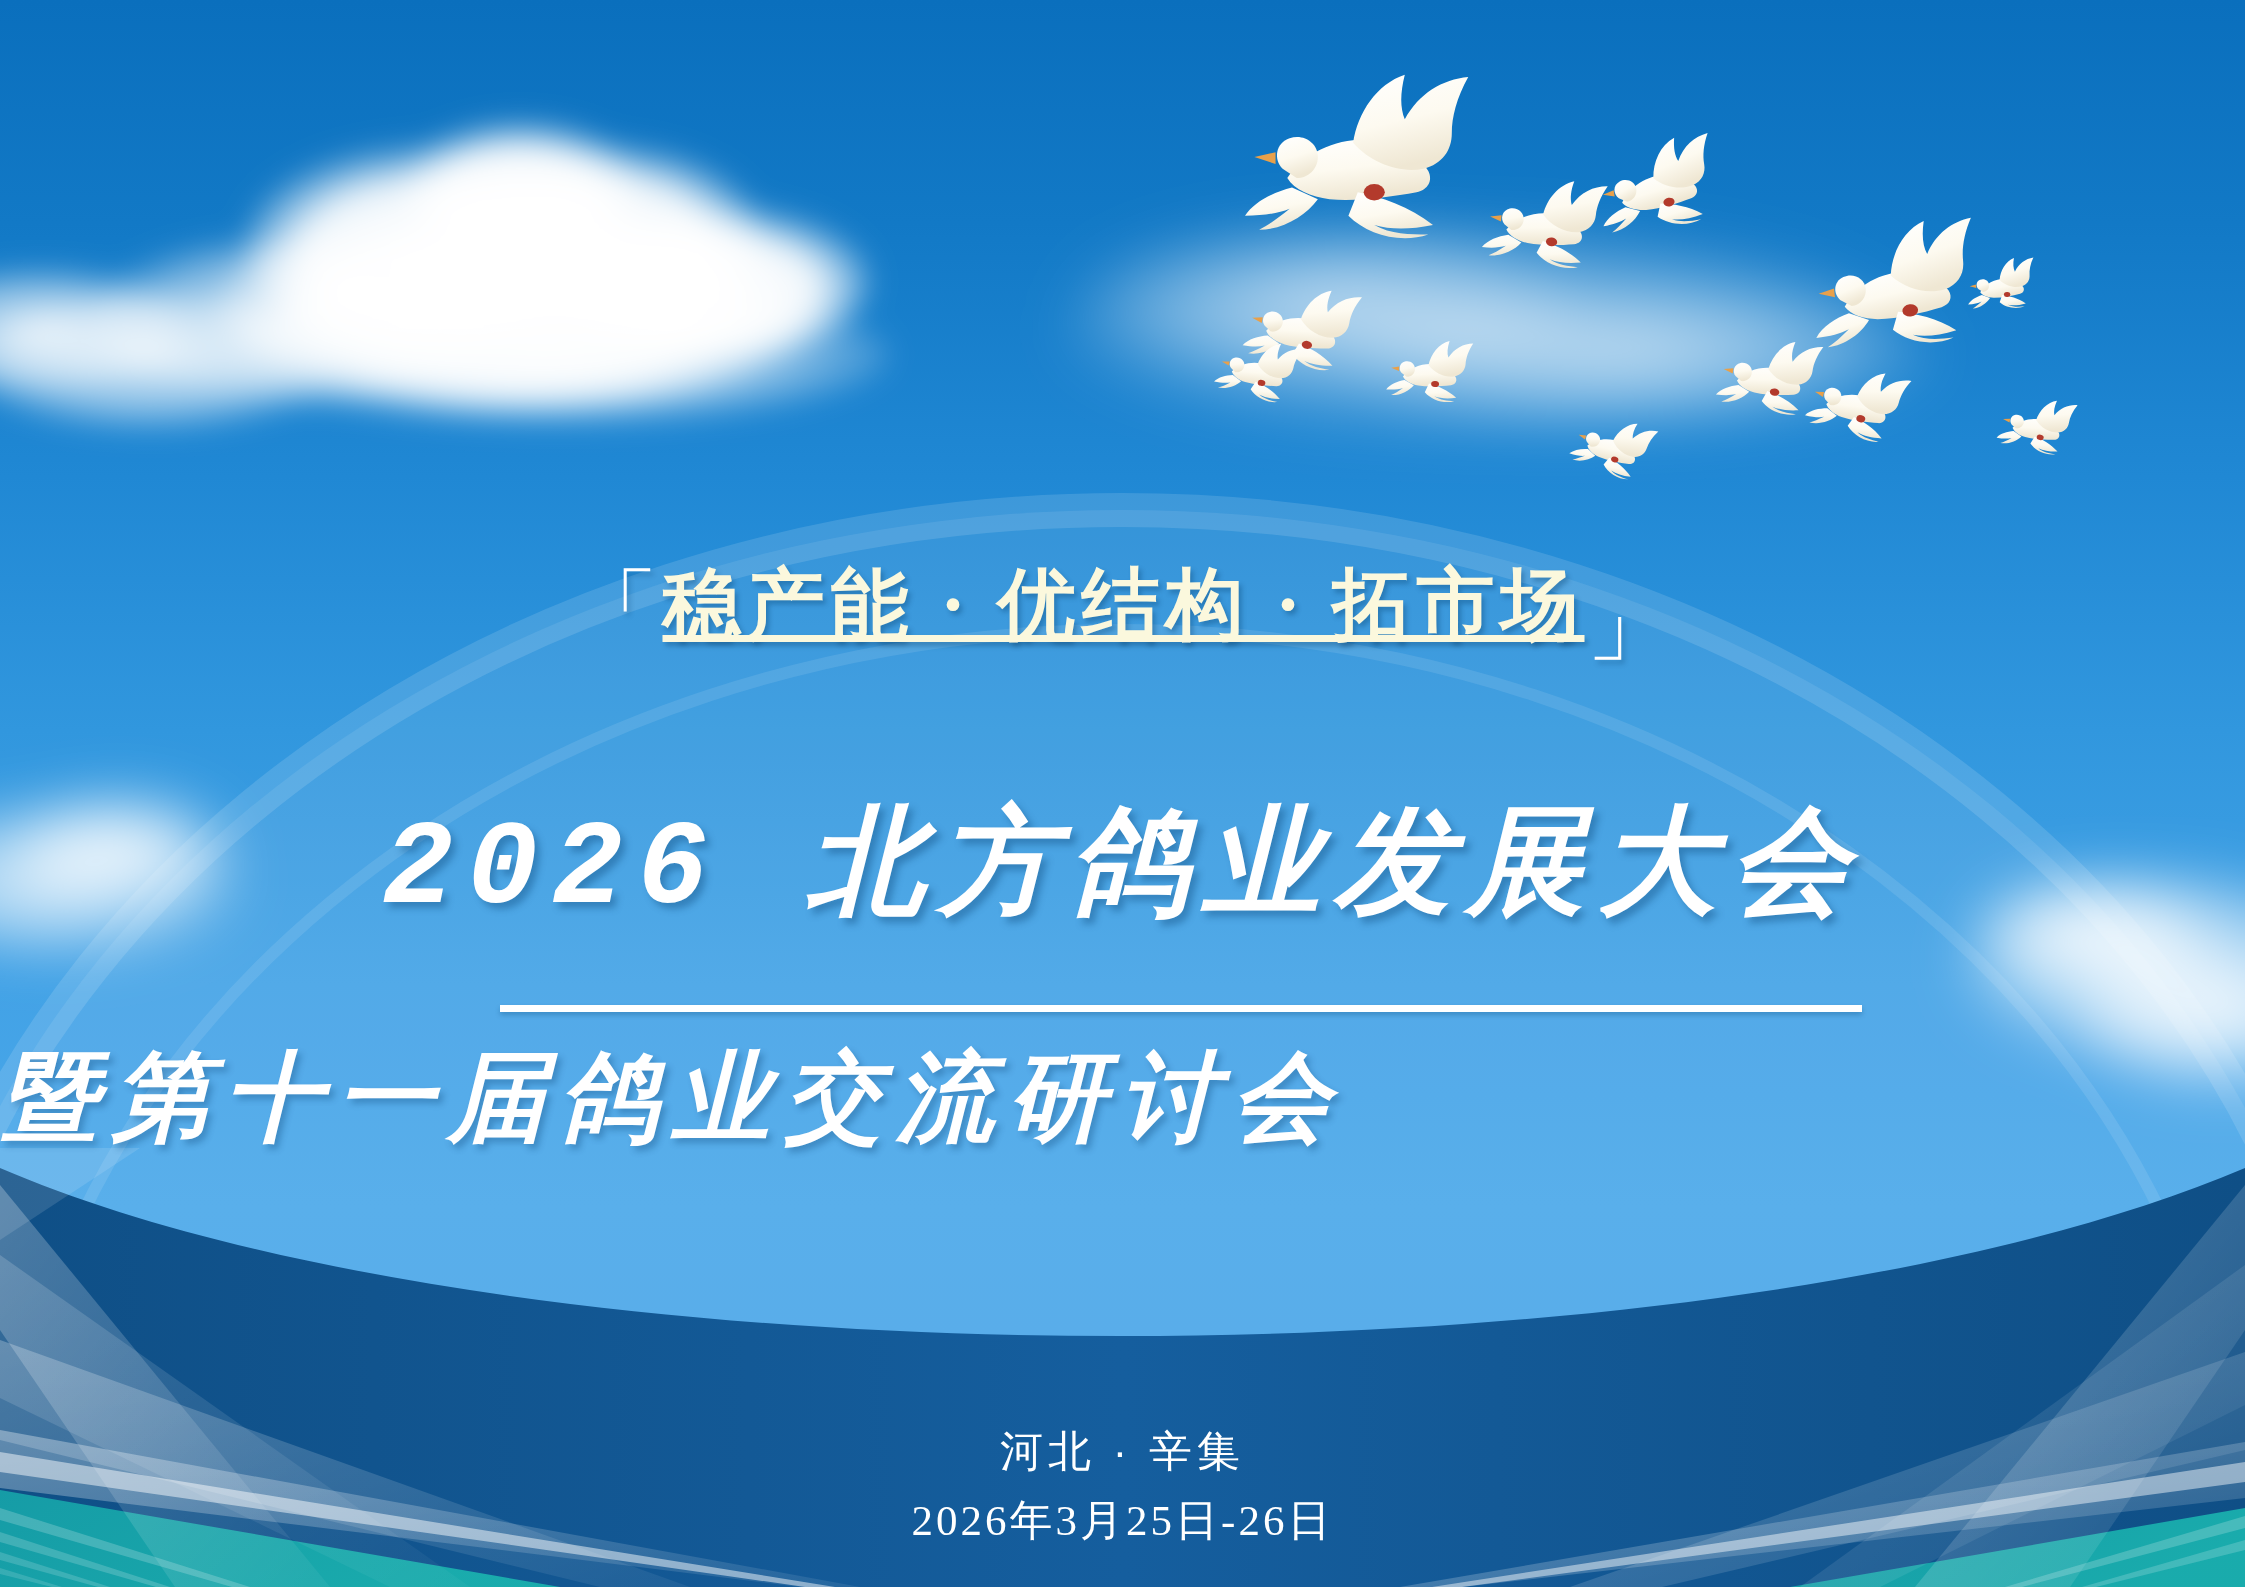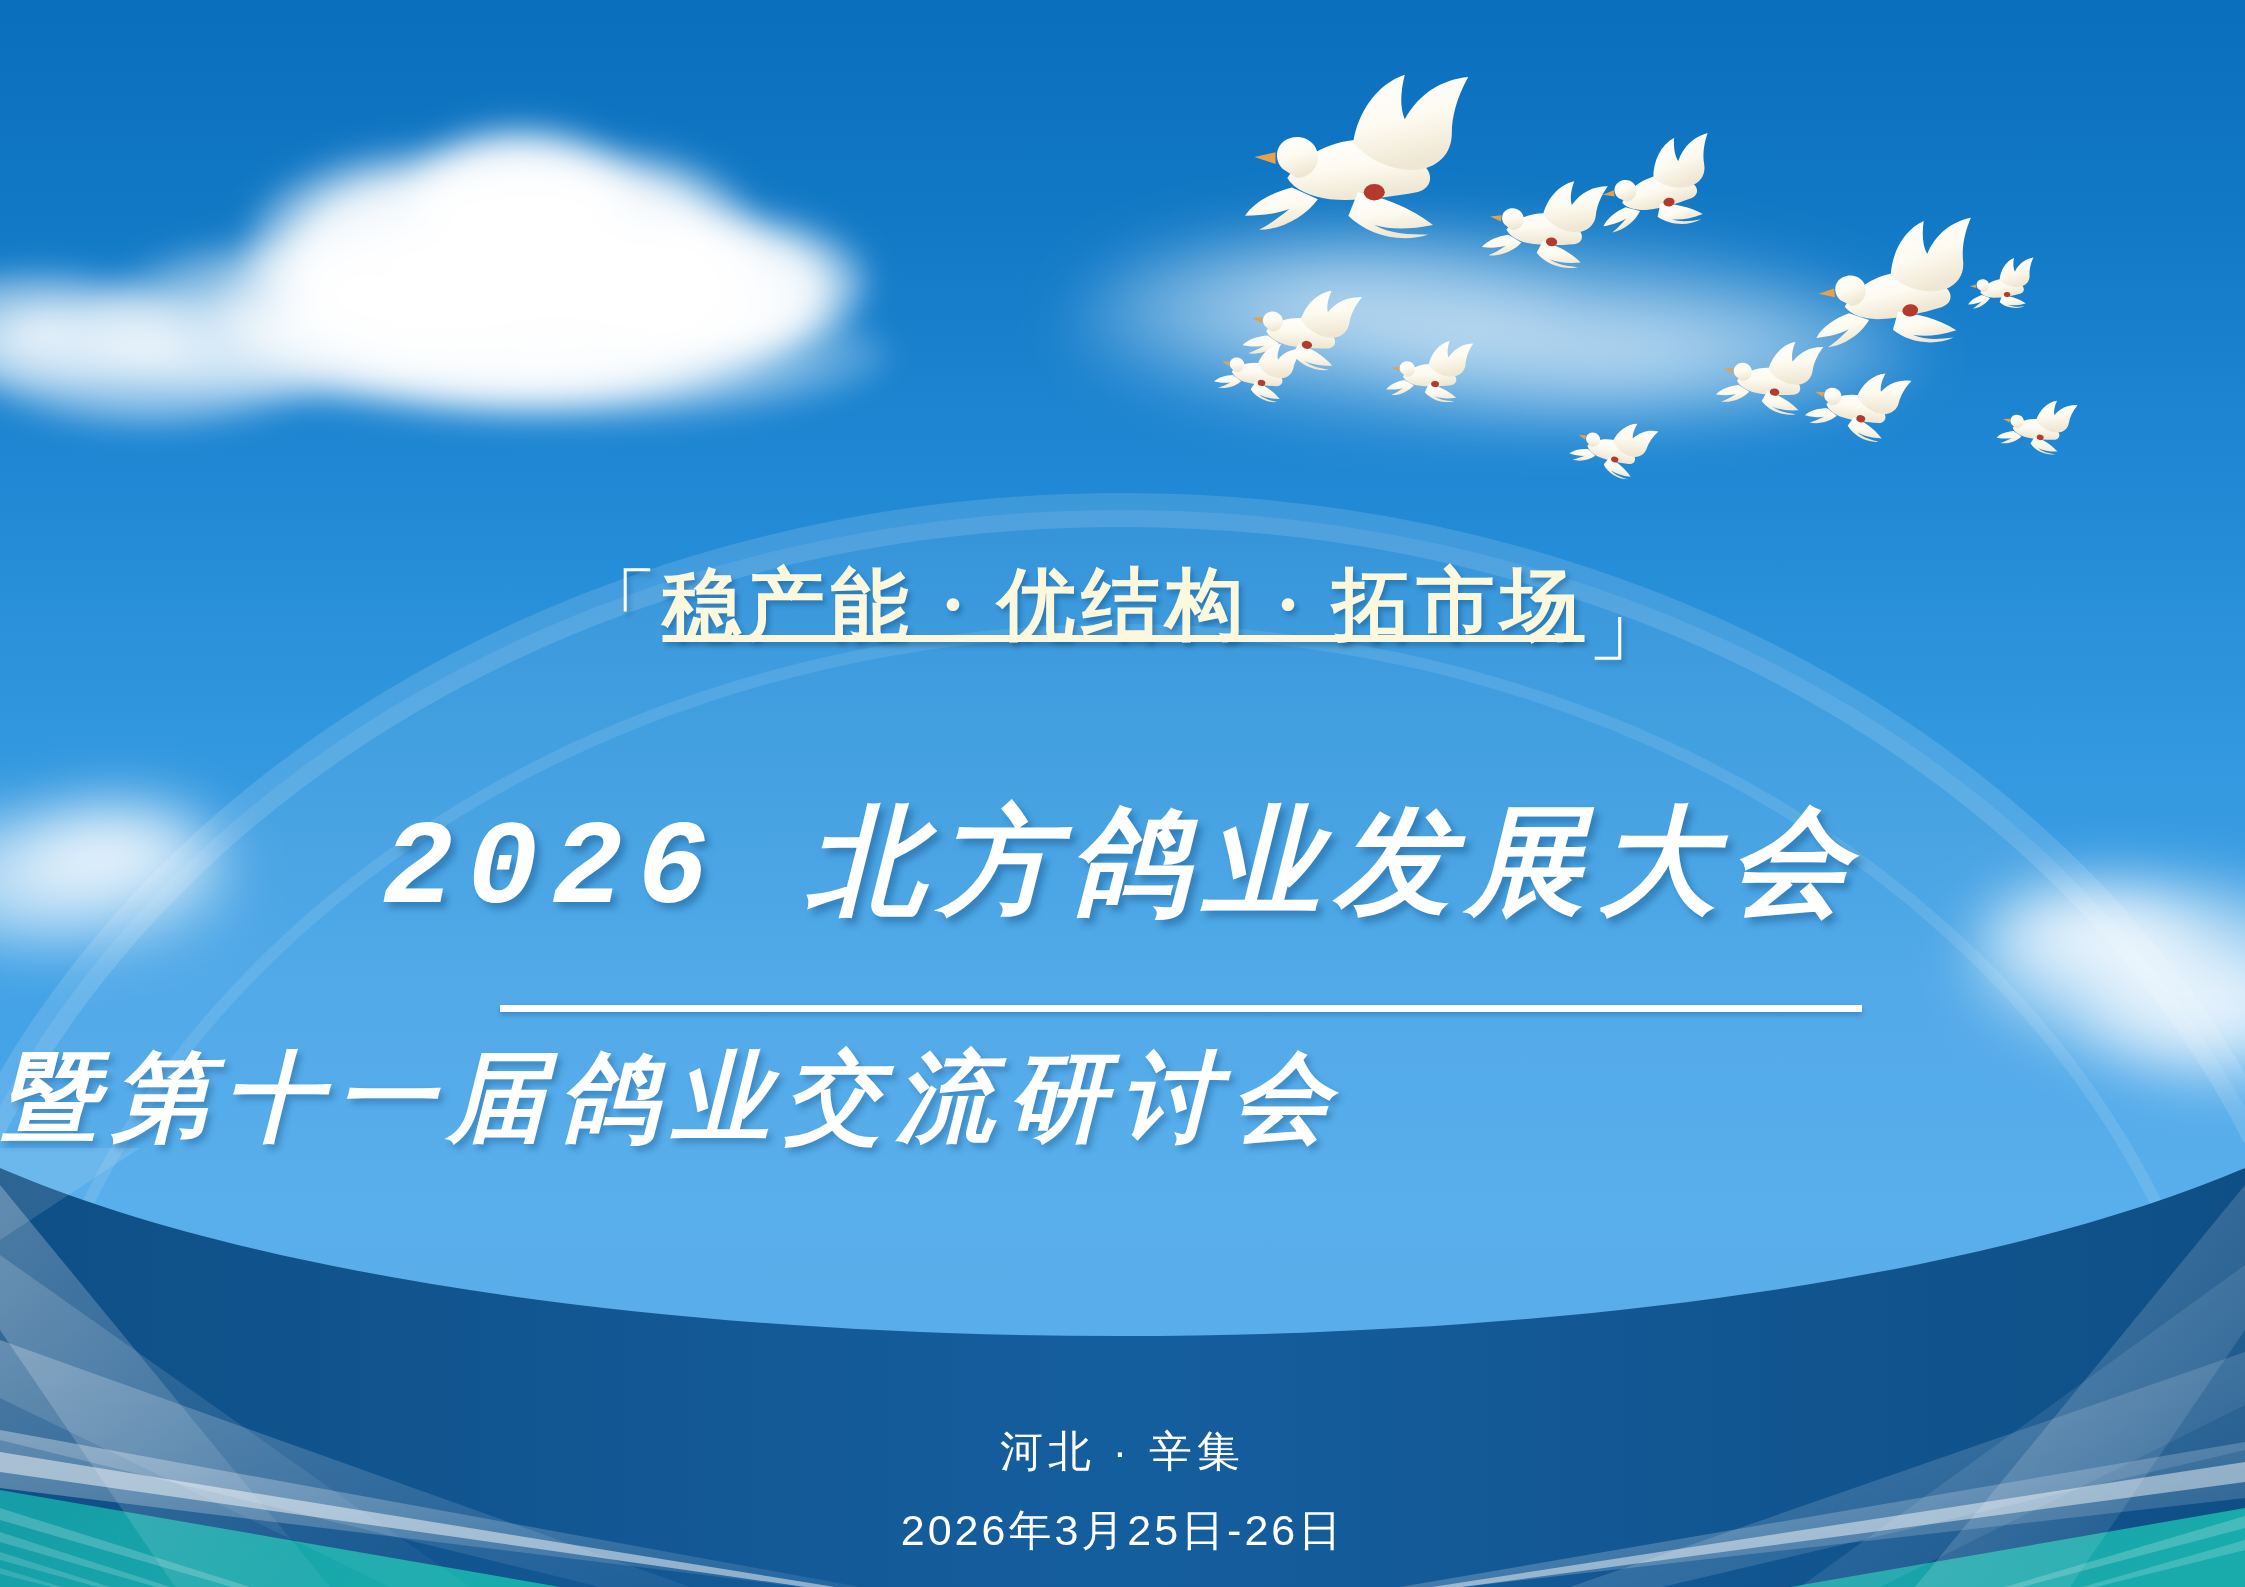--- a/index.html
+++ b/index.html
@@ -124,28 +124,28 @@
     left: 0;
     right: 0;
     top: 1430px;
     text-align: center;
     color: #ffffff;
   }
   .footer .place {
     font-size: 43px;
     letter-spacing: 5px;
     line-height: 1;
-    margin-bottom: 36px;
+    margin-bottom: 26px;
     font-family: "Liberation Sans", "DejaVu Sans", sans-serif;
   }
   .footer .date {
     font-size: 43px;
     letter-spacing: 3px;
     line-height: 1;
-    font-family: Liberation Sans, sans-serif;
+    font-family: Liberation Serif, serif;
   }
 </style>
 </head>
 <body>
 
 <div id="poster">
 
   <div class="layer">
     <svg viewBox="0 0 2245 1587" preserveAspectRatio="none" xmlns="http://www.w3.org/2000/svg">
       <defs>

